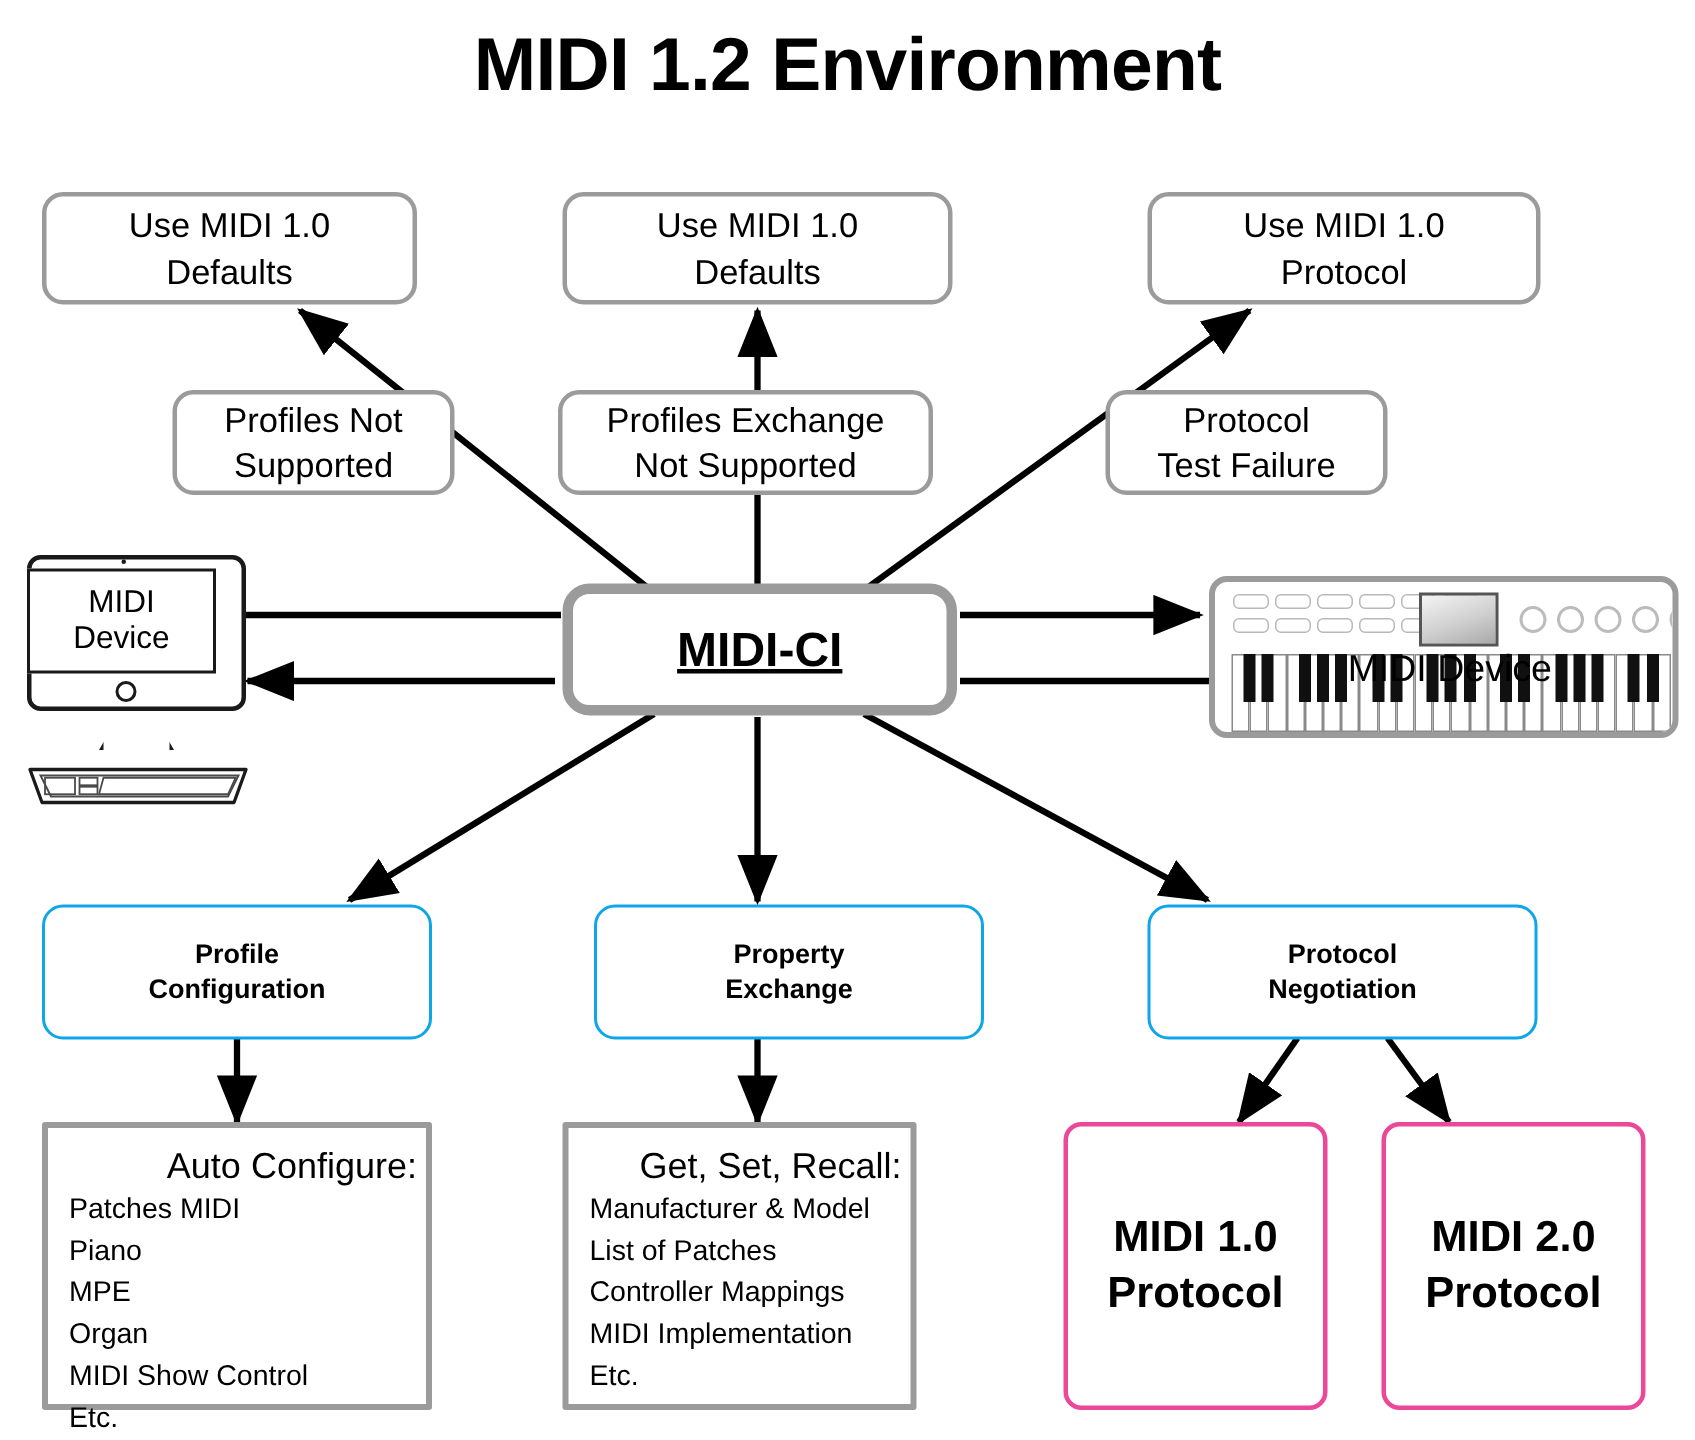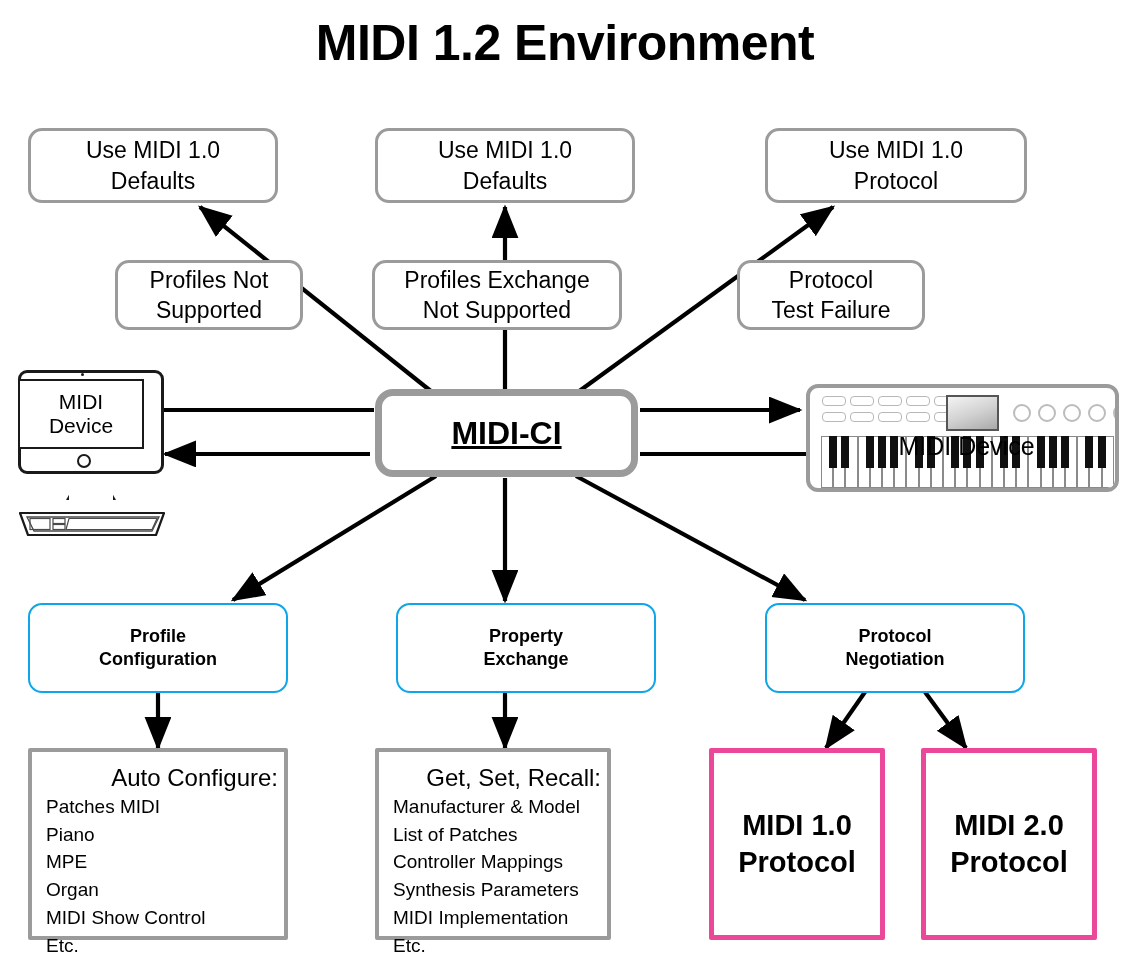--- a/index.html
+++ b/index.html
@@ -53,22 +53,22 @@
     font-size:18px;
     font-weight:bold;
     line-height:1.28;
   }
   
   .sbox{
     border:4px solid #9b9b9b;
     border-radius:2px;
   }
   .pbox{
-    border:5px solid #ec4899;
-    border-radius:2px;
+    border:3px solid #ec4899;
+    border-radius:12px;
     font-size:29px;
     font-weight:bold;
     line-height:1.26;
   }
 
   #title{
     position:absolute;
     left:0; top:14px;
     width:1130px;
     text-align:center;
@@ -362,21 +362,20 @@
       <div>Etc.</div>
     </div>
   </div>
 
   <div class="node sbox listbox" style="left:375px; top:748px; width:236px; height:192px;">
     <div class="list-head">Get, Set, Recall:</div>
     <div class="list-body">
       <div>Manufacturer &amp; Model</div>
       <div>List of Patches</div>
       <div>Controller Mappings</div>
-      <div>Synthesis Parameters</div>
       <div>MIDI Implementation</div>
       <div>Etc.</div>
     </div>
   </div>
 
   <div class="node pbox" style="left:709px; top:748px; width:176px; height:192px;">
     <span>MIDI 1.0</span>
     <span>Protocol</span>
   </div>
 

